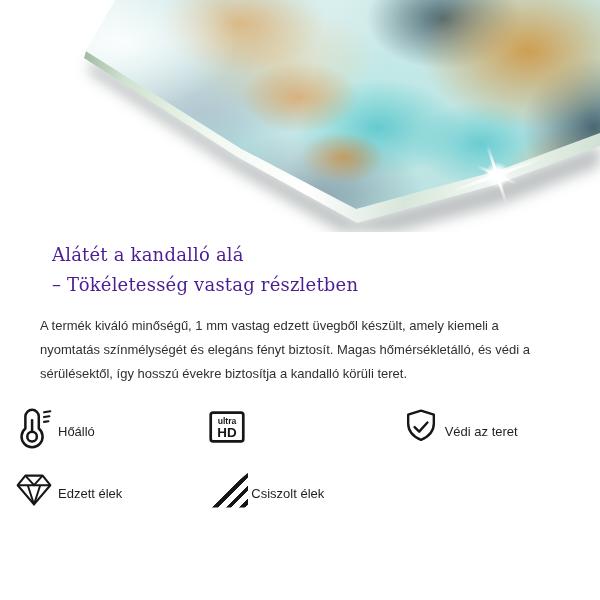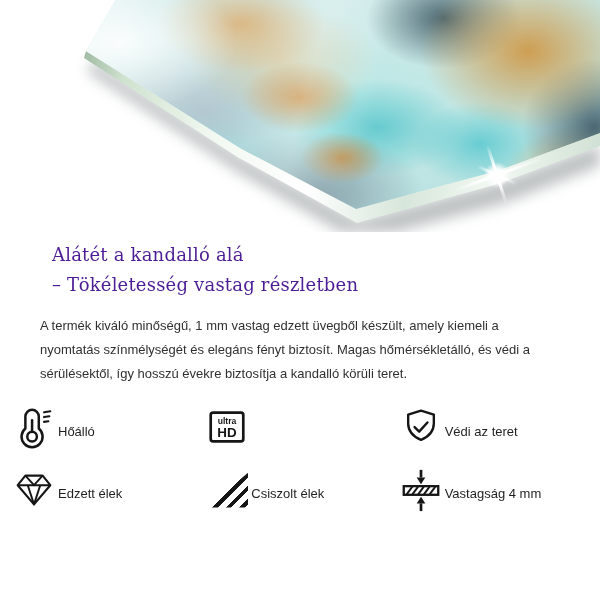--- a/index.html
+++ b/index.html
@@ -158,32 +158,15 @@
       <div class="flabel">Edzett élek</div>
     </div>
 
     <div class="feature">
       <div class="ficon">
         <div class="stripes"></div>
       </div>
       <div class="flabel">Csiszolt élek</div>
     </div>
 
-    <div class="feature">
-      <div class="ficon">
-        <svg width="46" height="46" viewBox="0 0 48 48">
-          <rect class="ln" stroke-width="2.4" x="6" y="20" width="36" height="9"></rect>
-          <line class="ln" stroke-width="2" x1="9" y1="28.5" x2="15" y2="20.5"></line>
-          <line class="ln" stroke-width="2" x1="15" y1="28.5" x2="21" y2="20.5"></line>
-          <line class="ln" stroke-width="2" x1="21" y1="28.5" x2="27" y2="20.5"></line>
-          <line class="ln" stroke-width="2" x1="27" y1="28.5" x2="33" y2="20.5"></line>
-          <line class="ln" stroke-width="2" x1="33" y1="28.5" x2="39" y2="20.5"></line>
-          <line class="ln" stroke-width="2.8" x1="24" y1="3" x2="24" y2="11"></line>
-          <polygon fill="#161616" points="24,18 19.5,11 28.5,11"></polygon>
-          <line class="ln" stroke-width="2.8" x1="24" y1="46" x2="24" y2="38"></line>
-          <polygon fill="#161616" points="24,31 19.5,38 28.5,38"></polygon>
-        </svg>
-      </div>
-      <div class="flabel">Vastagság 4 mm</div>
-    </div>
 
   </div>
 </div>
 
 </body></html>

